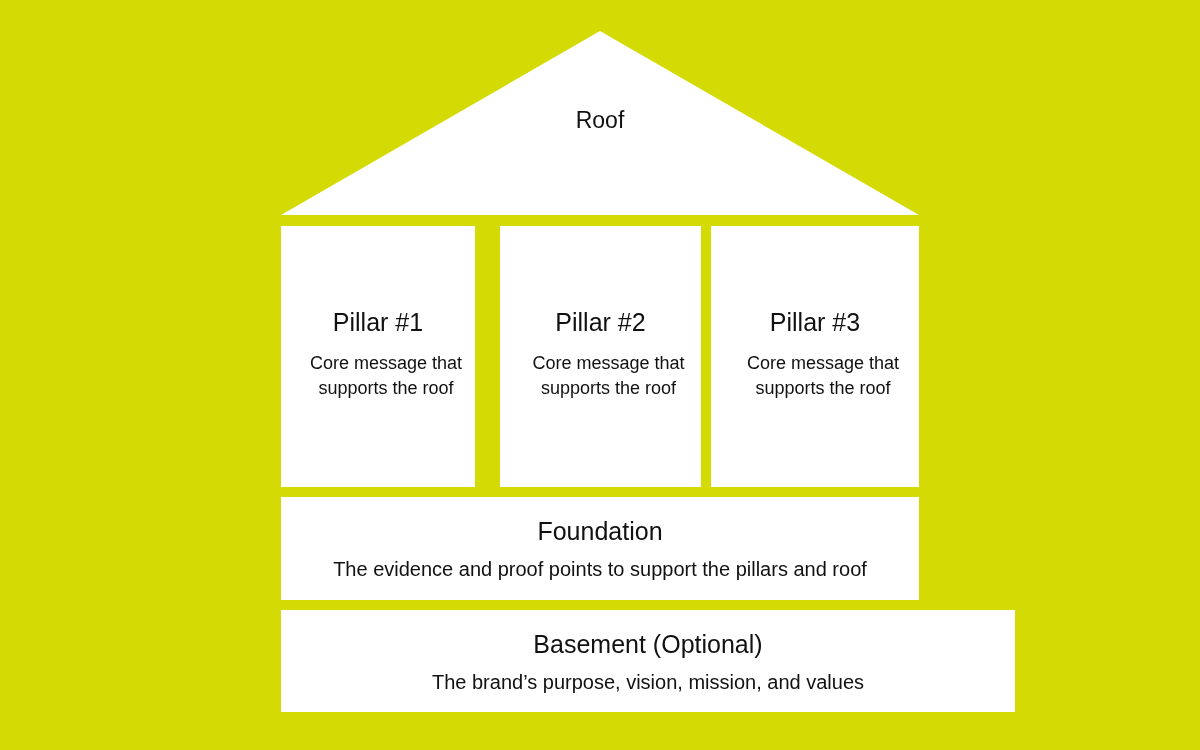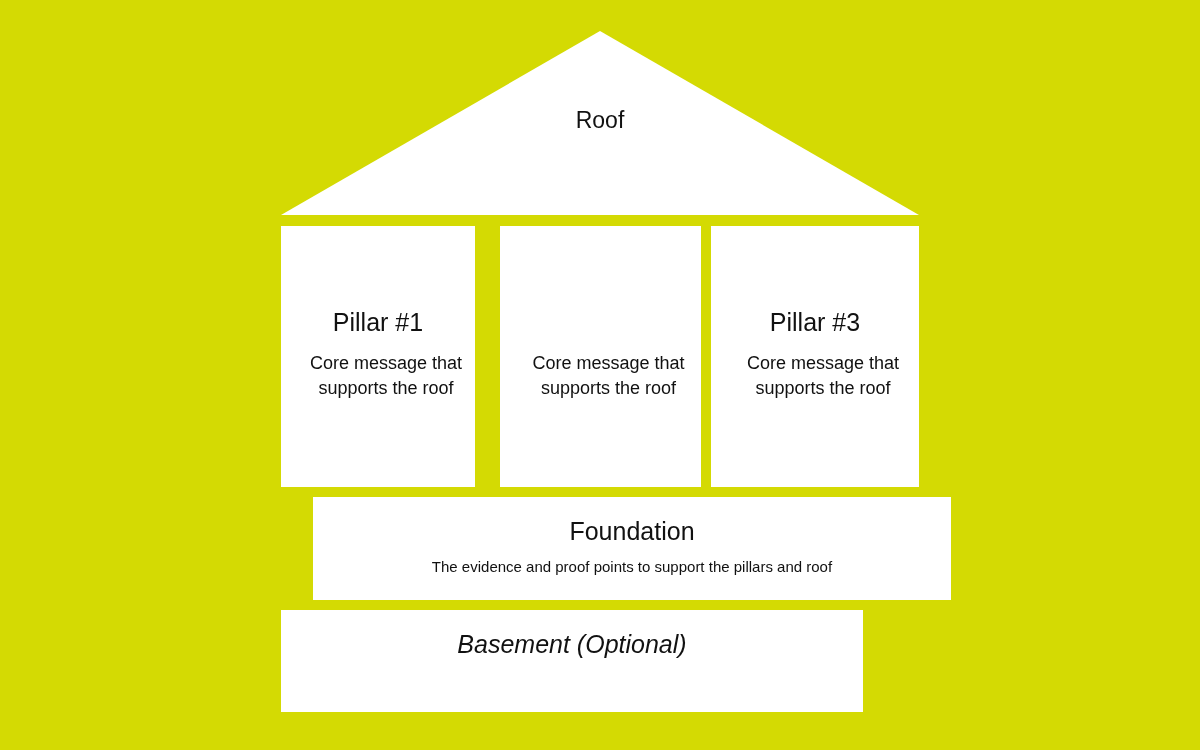--- a/index.html
+++ b/index.html
@@ -22,46 +22,48 @@
     position: absolute; left: 0; width: 100%; top: 120px;
     text-align: center; font-size: 18px;
   }
   .box {
     position: absolute; background: #ffffff;
     box-sizing: border-box; text-align: center;
   }
   .pillar .title { position: absolute; left: 0; right: 0; top: 82px; font-size: 25px; font-weight: 500; }
   .pillar .desc { position: absolute; left: 26px; right: 10px; top: 125px; font-size: 18px; line-height: 25px; }
   .band .title { font-size: 25px; font-weight: 500; margin-top: 20px; }
-  .band .desc { font-size: 15px; margin-top: 12px; }
+  .band .desc { font-size: 20px; margin-top: 12px; }
 </style>
 </head>
 <body>
 
 <div class="roof">
   <svg width="638" height="184" viewBox="0 0 638 184">
     <polygon points="319,0 638,184 0,184" fill="#ffffff"></polygon>
   </svg>
   <div class="title">Roof</div>
 </div>
 
 <div class="box pillar" style="left:281px; top:226px; width:194px; height:261px;">
   <div class="title">Pillar #1</div>
   <div class="desc">Core message that supports the roof</div>
 </div>
 
 <div class="box pillar" style="left:500px; top:226px; width:201px; height:261px;">
+  <div class="title">Pillar #2</div>
   <div class="desc">Core message that supports the roof</div>
 </div>
 
 <div class="box pillar" style="left:711px; top:226px; width:208px; height:261px;text-decoration:underline;">
   <div class="title">Pillar #3</div>
   <div class="desc">Core message that supports the roof</div>
 </div>
 
-<div class="box band" style="left:281px; top:497px; width:638px; height:103px;margin-left:32px;">
+<div class="box band" style="left:281px; top:497px; width:638px; height:103px;">
   <div class="title">Foundation</div>
   <div class="desc">The evidence and proof points to support the pillars and roof</div>
 </div>
 
-<div class="box band" style="left:281px; top:610px; width:582px; height:102px;font-style:italic;">
+<div class="box band" style="left:281px; top:610px; width:734px; height:102px;">
   <div class="title">Basement (Optional)</div>
+  <div class="desc">The brand’s purpose, vision, mission, and values</div>
 </div>
 
 </body></html>

